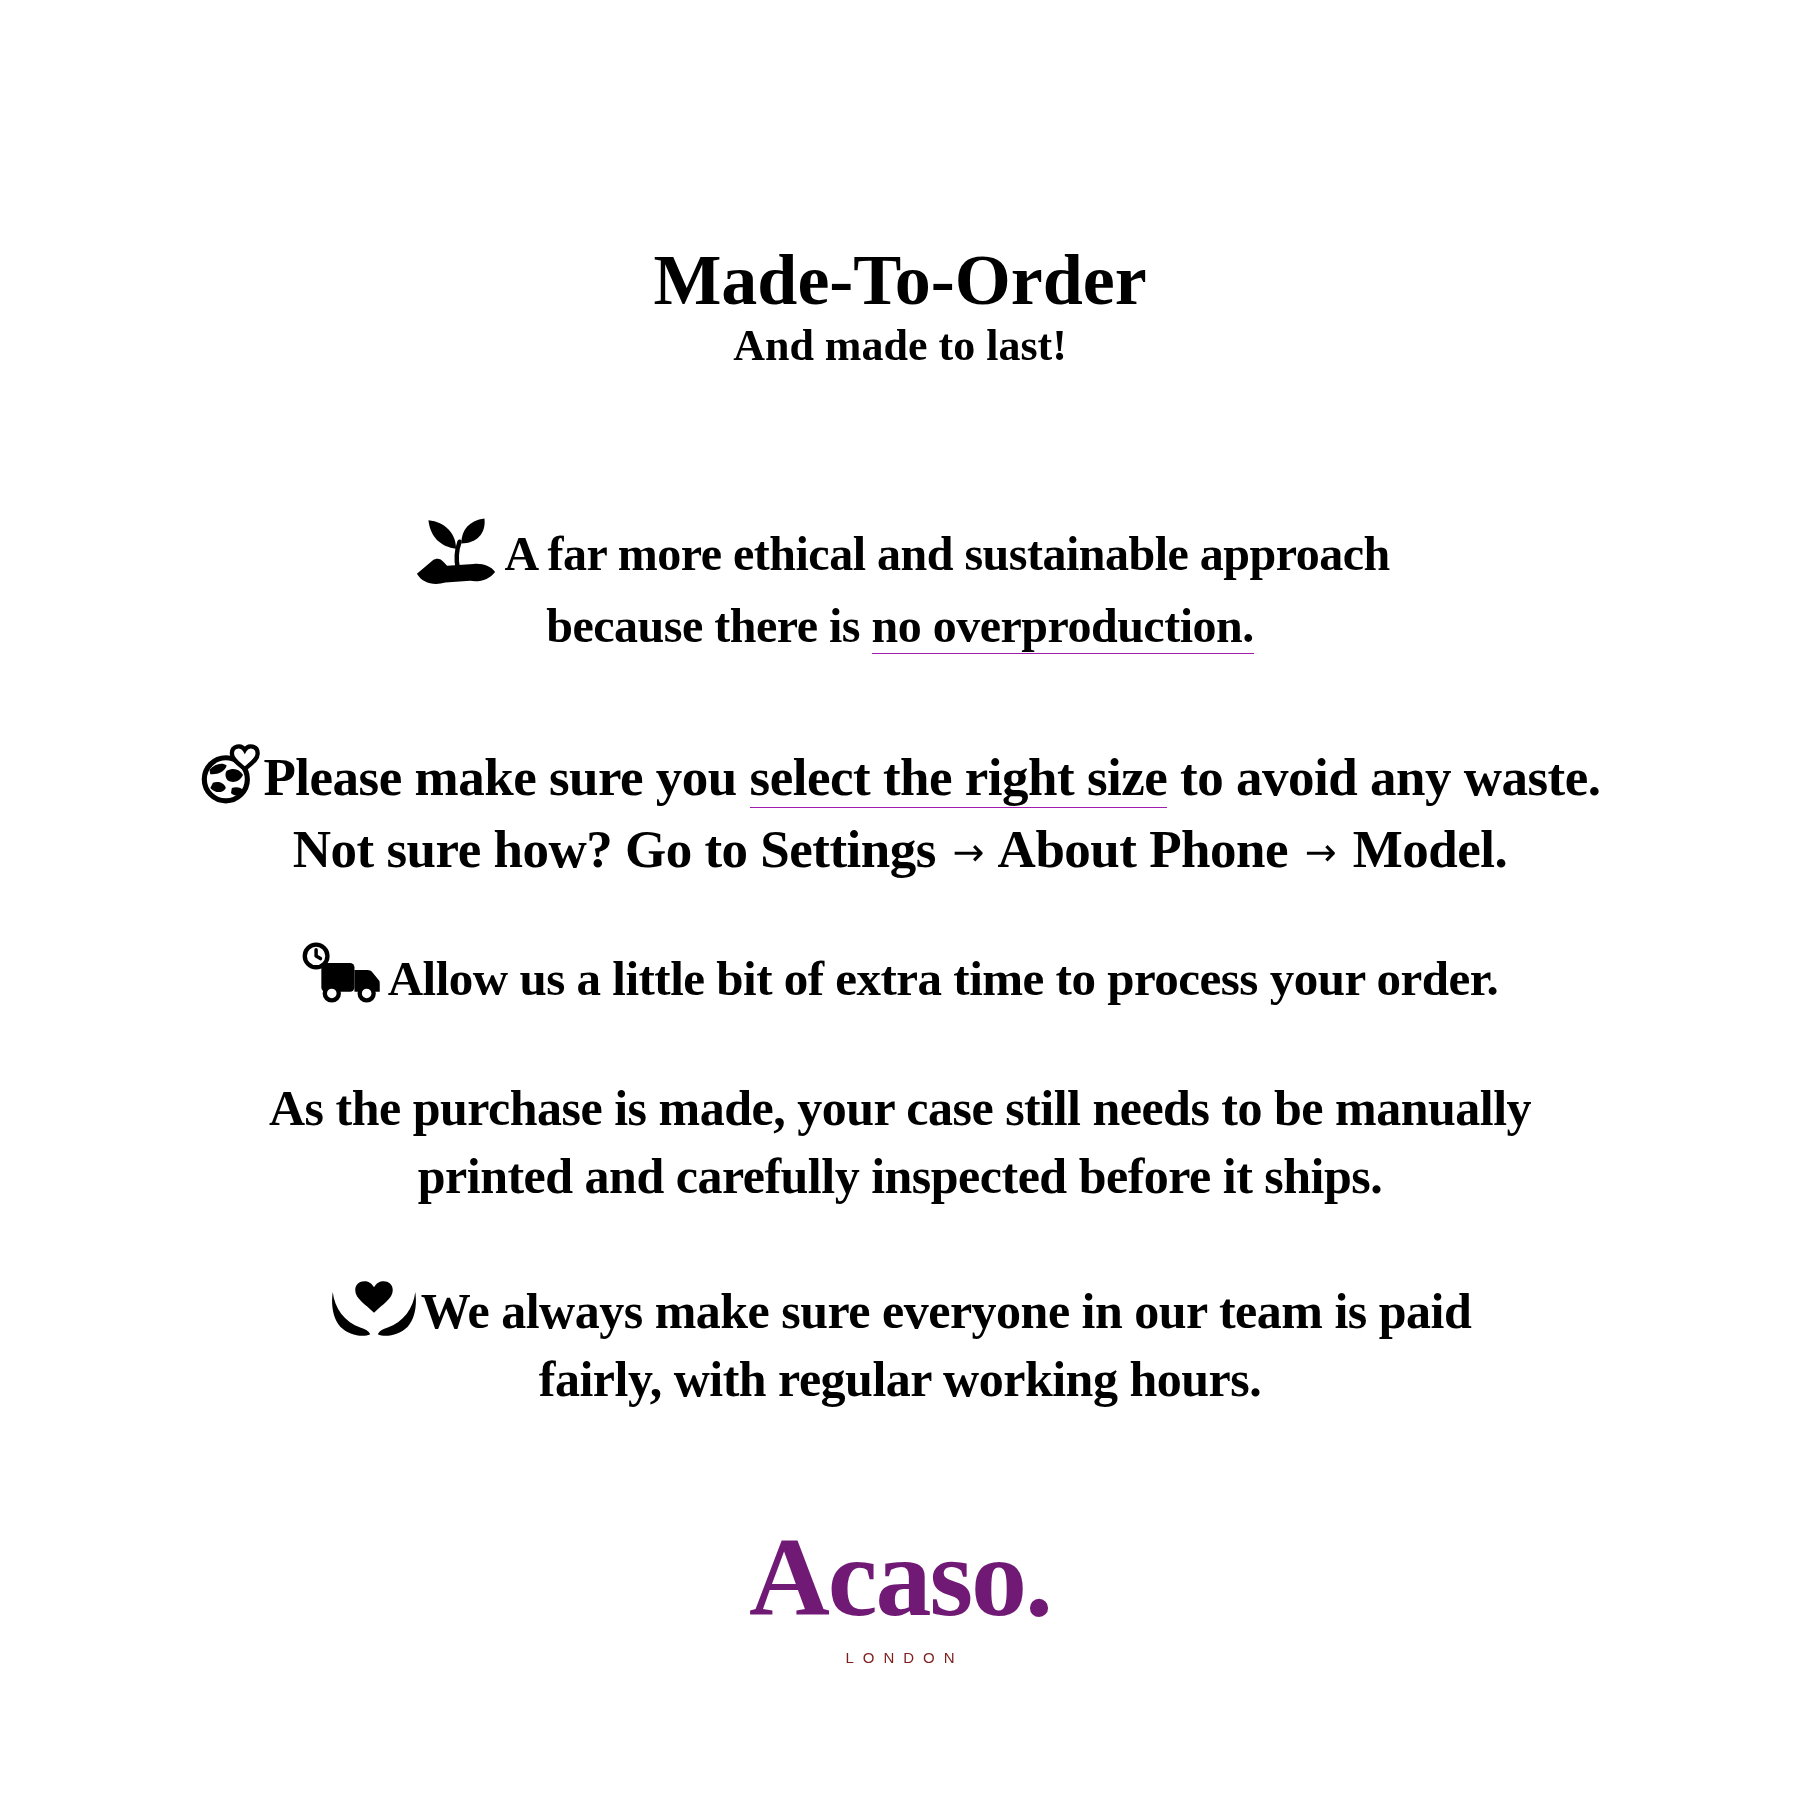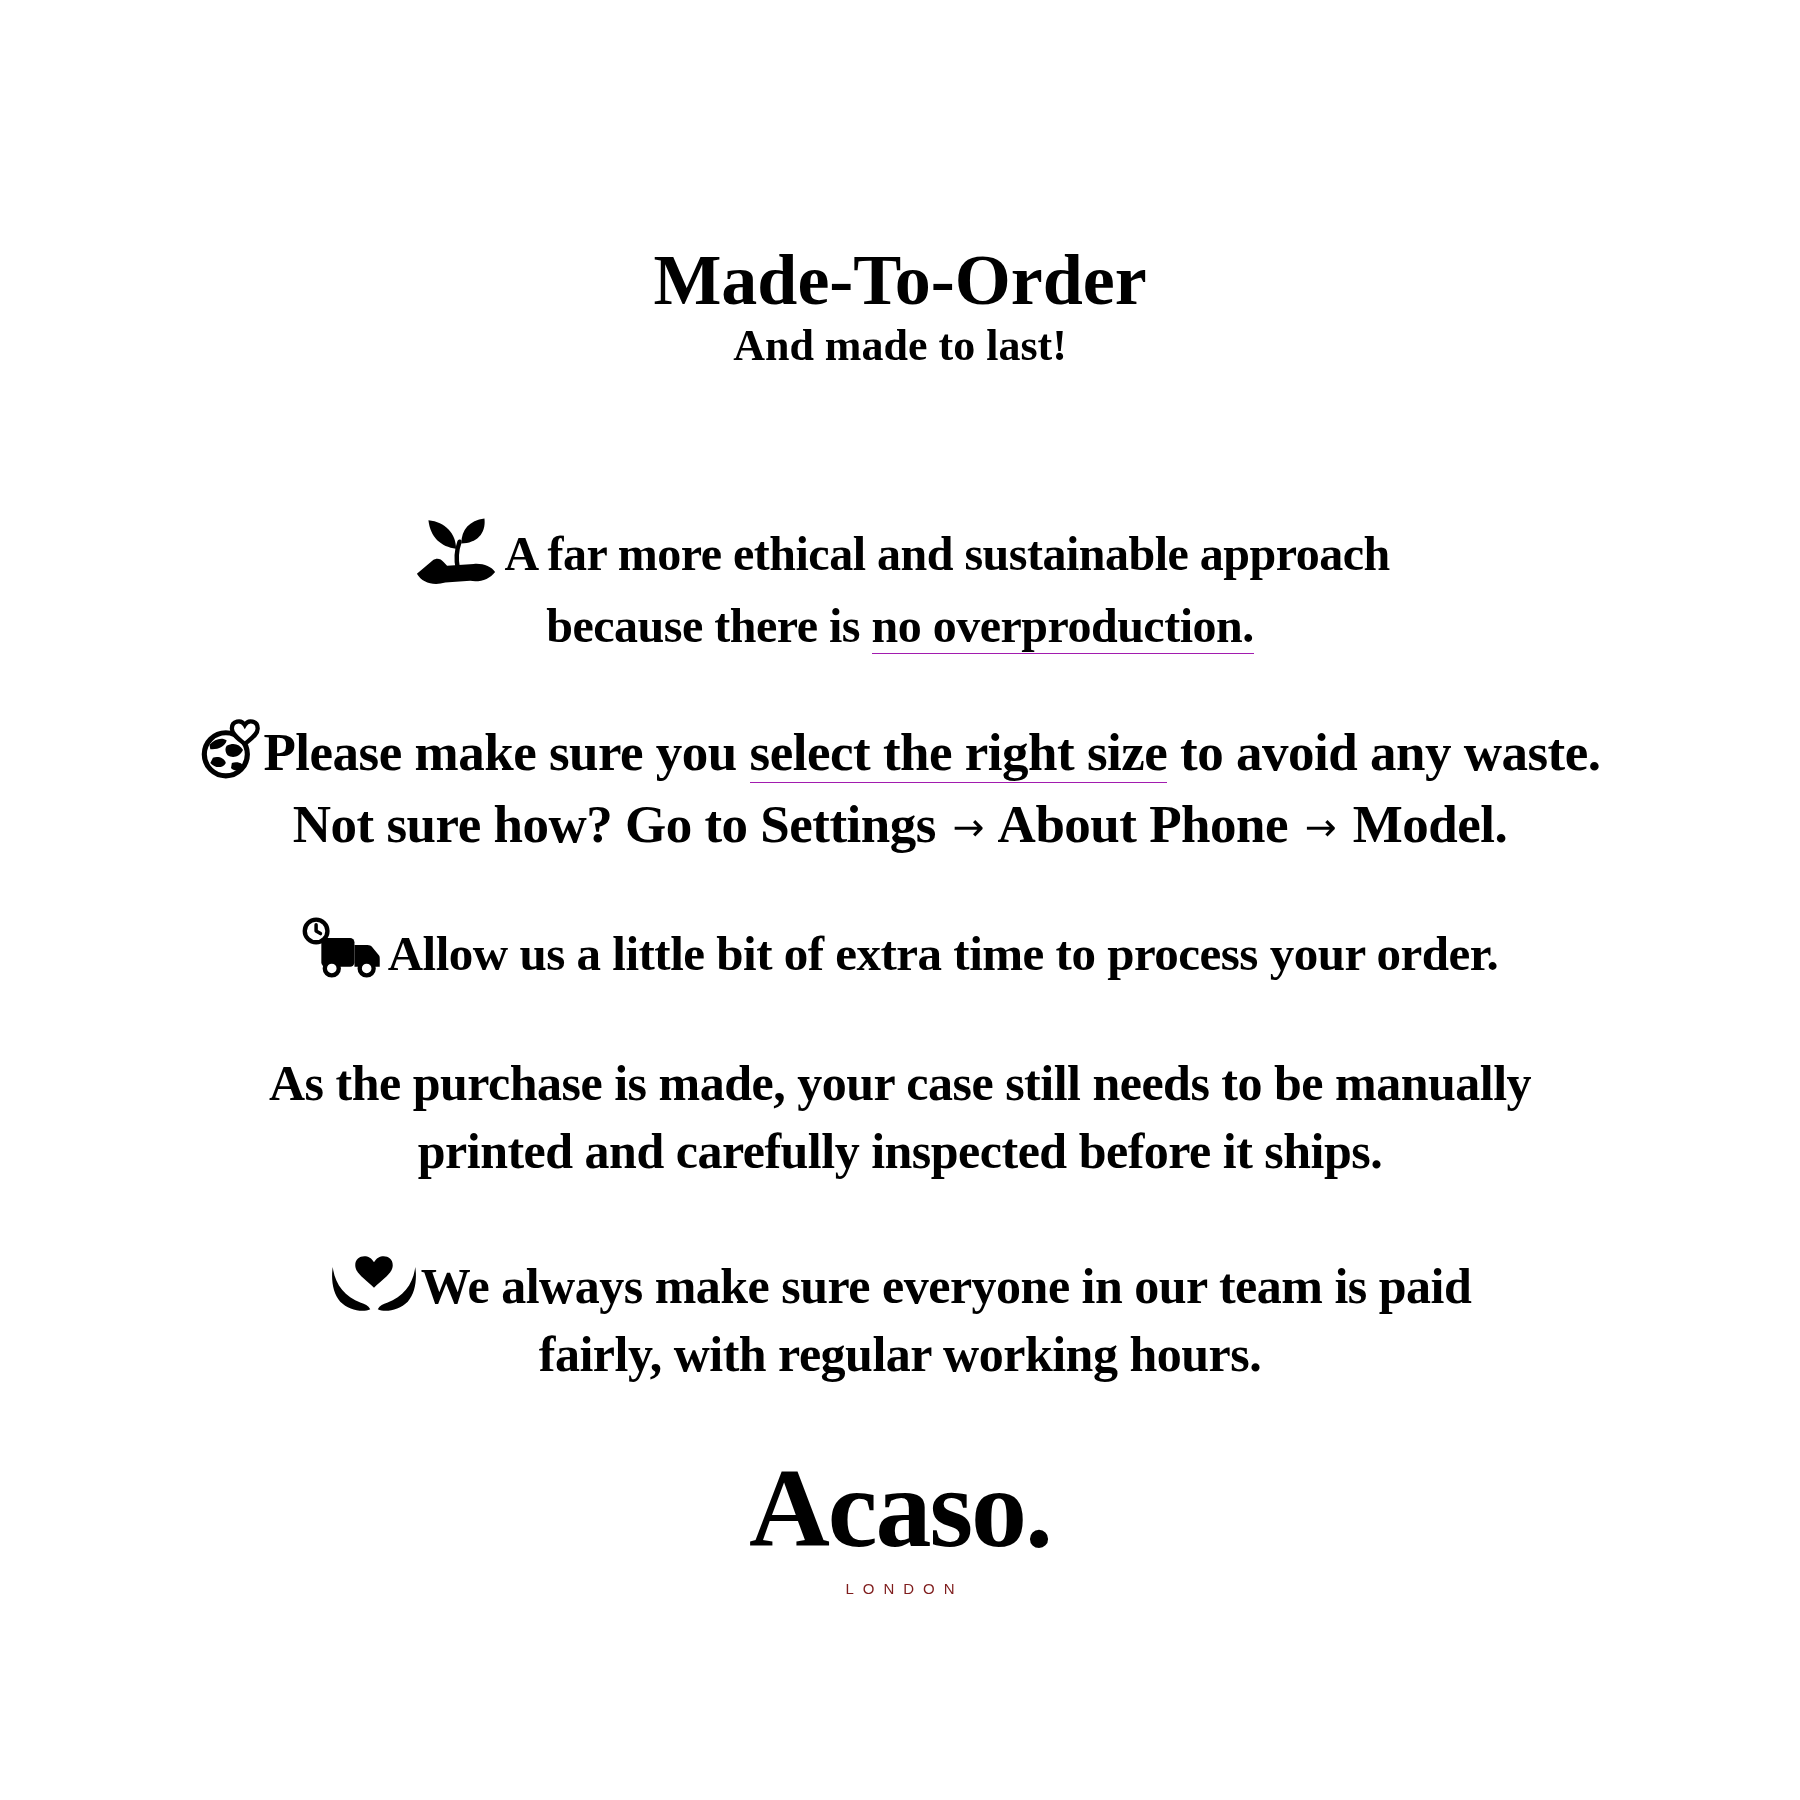--- a/index.html
+++ b/index.html
@@ -17,31 +17,31 @@
   .iconline{display:flex;align-items:center;gap:2px;}
   .icon svg{display:block;}
   .u{border-bottom:1px solid #a21caf;padding-bottom:1px;}
   .arrow{font-family:"DejaVu Sans", sans-serif;font-weight:400;font-size:0.72em;position:relative;top:-0.06em;padding:0 .1em;}
 
   .header-title{font-size:72px;line-height:1;margin-top:244px;letter-spacing:0;}
   .header-subtitle{font-size:44px;line-height:1;margin-top:8px;}
 
   .para{letter-spacing:-0.5px;}
   .p1{font-size:48px;line-height:65px;margin-top:145px;}
-  .p2{font-size:53px;line-height:72px;margin-top:58px;}
+  .p2{font-size:53px;line-height:72px;margin-top:83px;}
   .p3{font-size:49px;line-height:67px;margin-top:54px;}
   .p4{font-size:50px;line-height:68px;margin-top:62px;}
   .p5{font-size:50px;line-height:68px;margin-top:67px;}
 
   .p1 .icon{transform:translateY(2px);}
   .p2 .icon{transform:translateY(-2px);}
   .p3 .icon{transform:translateY(-2px);}
   .p5 .icon{transform:translateY(-4px);}
 
-  .brand-name{font-size:112px;line-height:1;margin-top:64px;letter-spacing:-2px;color:#000000;}
+  .brand-name{font-size:112px;line-height:1;margin-top:108px;letter-spacing:-2px;color:#701a75;}
   .brand-city{font-family:"Liberation Sans", sans-serif;font-weight:400;font-size:15px;letter-spacing:9px;margin-top:16px;color:#7f1d1d;text-indent:9px;}
 </style>
 </head>
 <body>
 
 <div class="canvas">
 
   <div class="header-title line">Made-To-Order</div>
   <div class="header-subtitle line">And made to last!</div>
 

